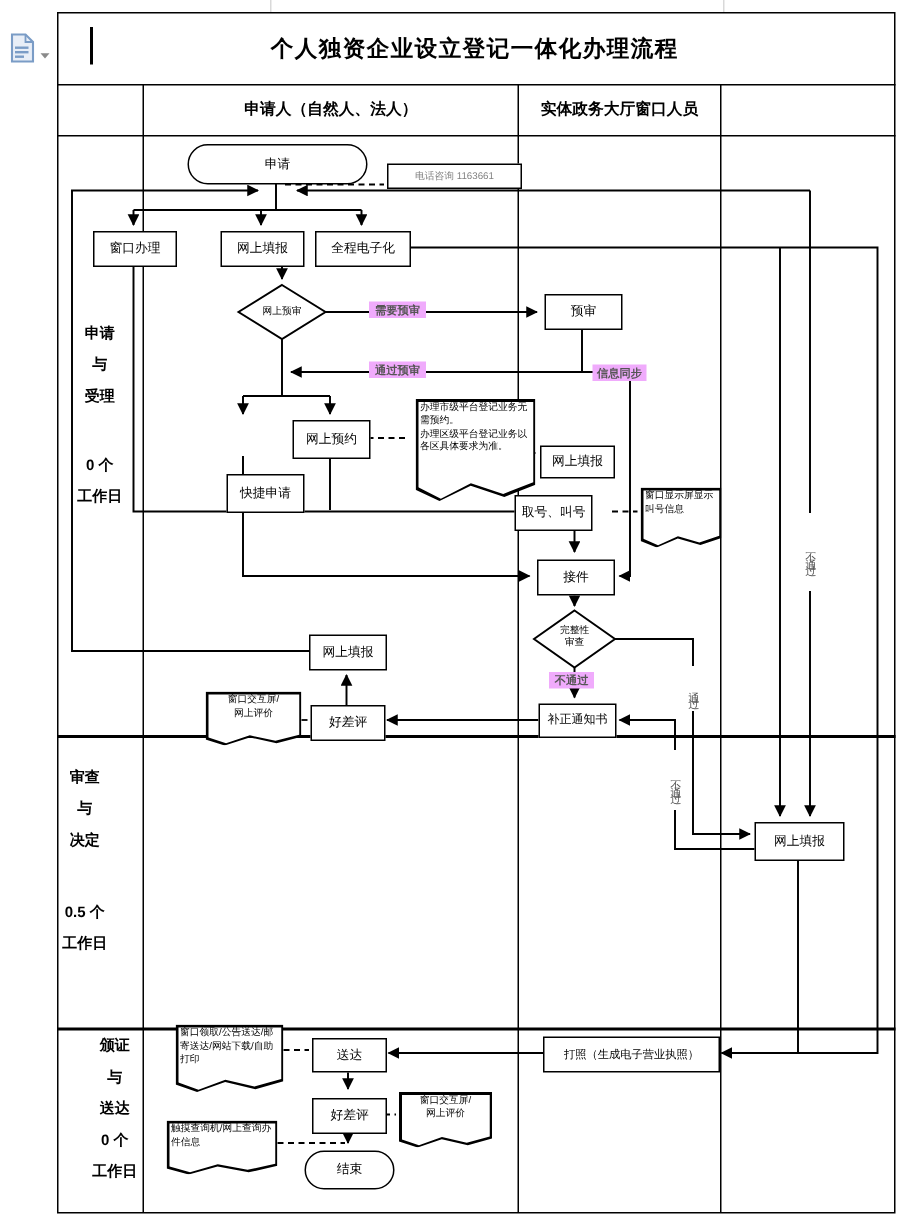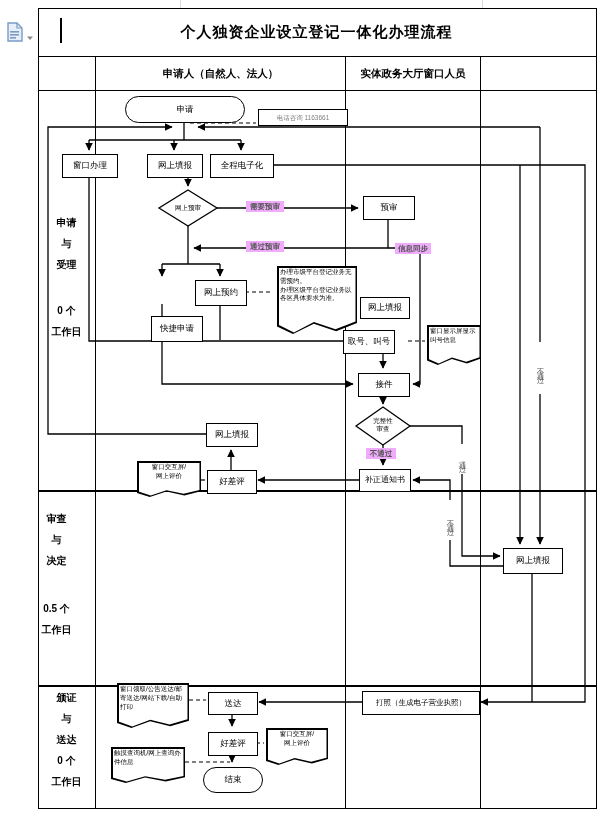--- a/index.html
+++ b/index.html
@@ -79,21 +79,21 @@
     <div class="lane-dur" style="top:210px;">0 个
 工作日</div>
   </div>
   <div class="abs" style="left:28px;top:490px;width:57px;height:195px;">
     <div class="lane-phase" style="top:18px;">审查
 与
 决定</div>
     <div class="lane-dur" style="top:108px;">0.5 个
 工作日</div>
   </div>
-  <div class="abs" style="left:38px;top:685px;width:57px;height:123px;">
+  <div class="abs" style="left:48px;top:685px;width:57px;height:123px;">
     <div class="lane-phase" style="top:2px;">颁证
 与
 送达</div>
     <div class="lane-dur" style="top:65px;">0 个
 工作日</div>
   </div>
 
   <svg class="flow" width="605" height="816">
     <defs>
       <marker id="a" markerWidth="7" markerHeight="7" refX="5.5" refY="3" orient="auto">

